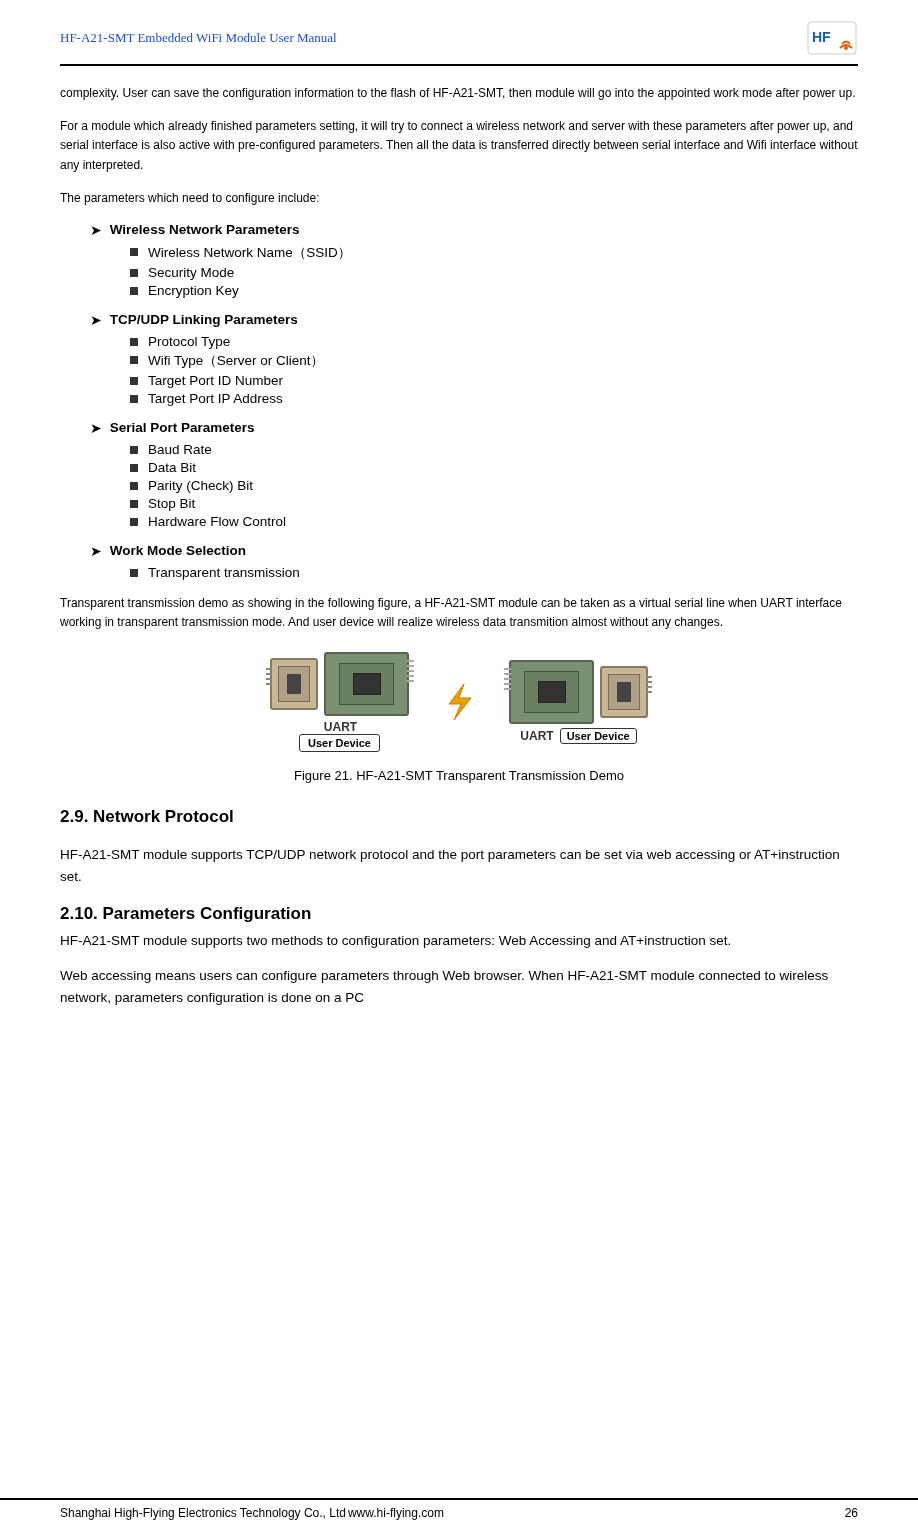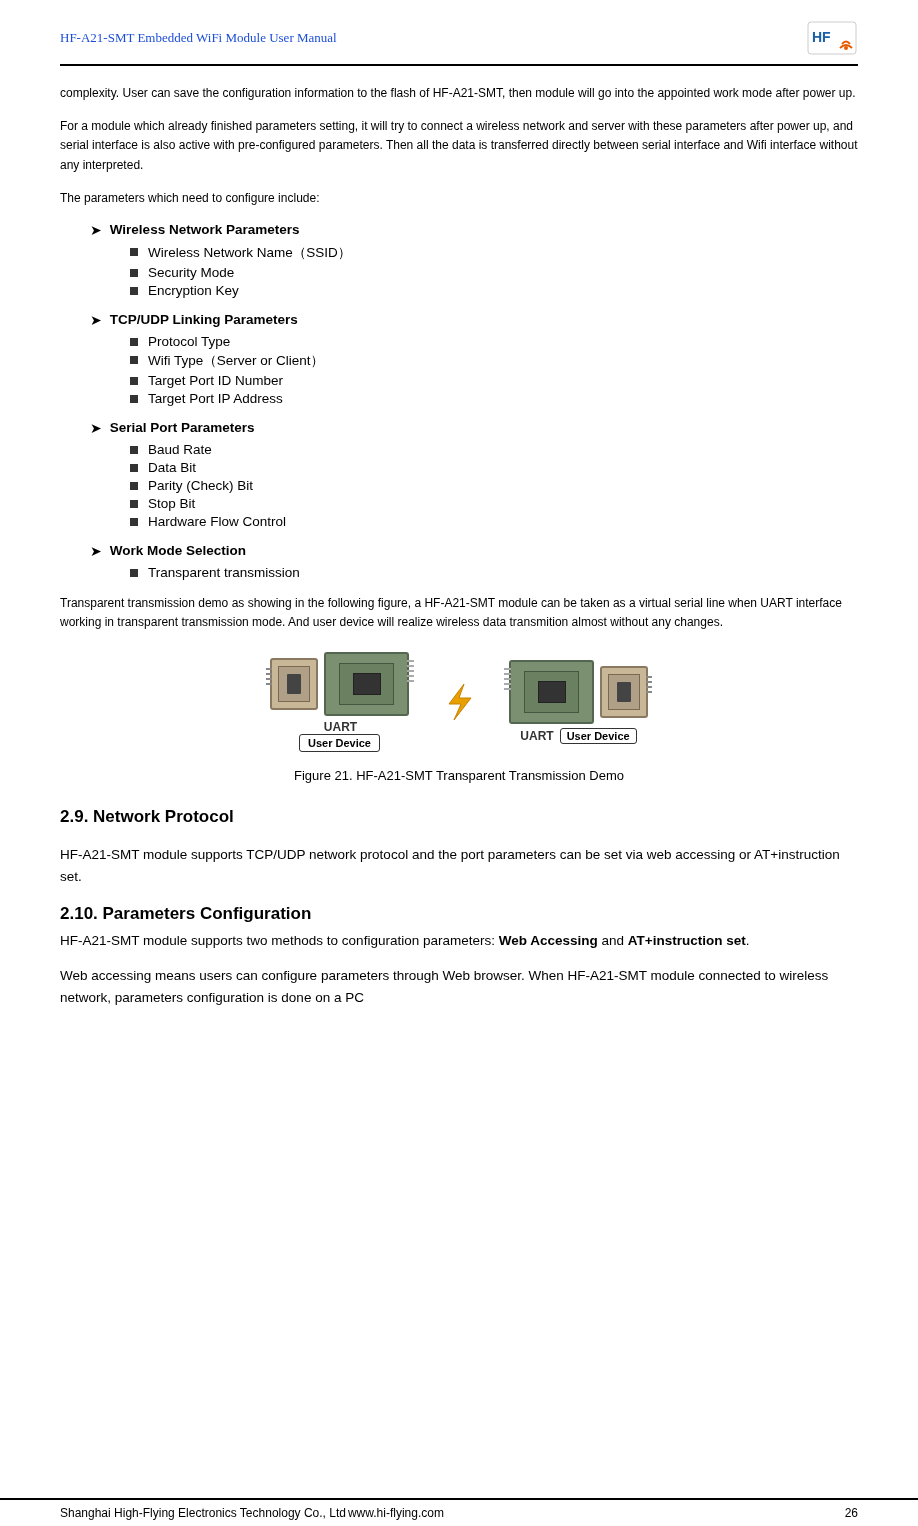--- a/index.html
+++ b/index.html
@@ -100,21 +100,21 @@
       font-size: 13px;
       text-align: center;
       margin-top: 6px;
     }
     .section-content {
       font-size: 13.5px;
       line-height: 1.6;
       margin-bottom: 14px;
     }
     .bold-inline {
-      font-weight: bold;
+      font-weight: normal;
       margin-top: 40px;
     }
     .footer {
       position: absolute;
       bottom: 0;
       left: 0;
       right: 0;
       border-top: 2px solid #000;
       display: flex;
       justify-content: space-between;

